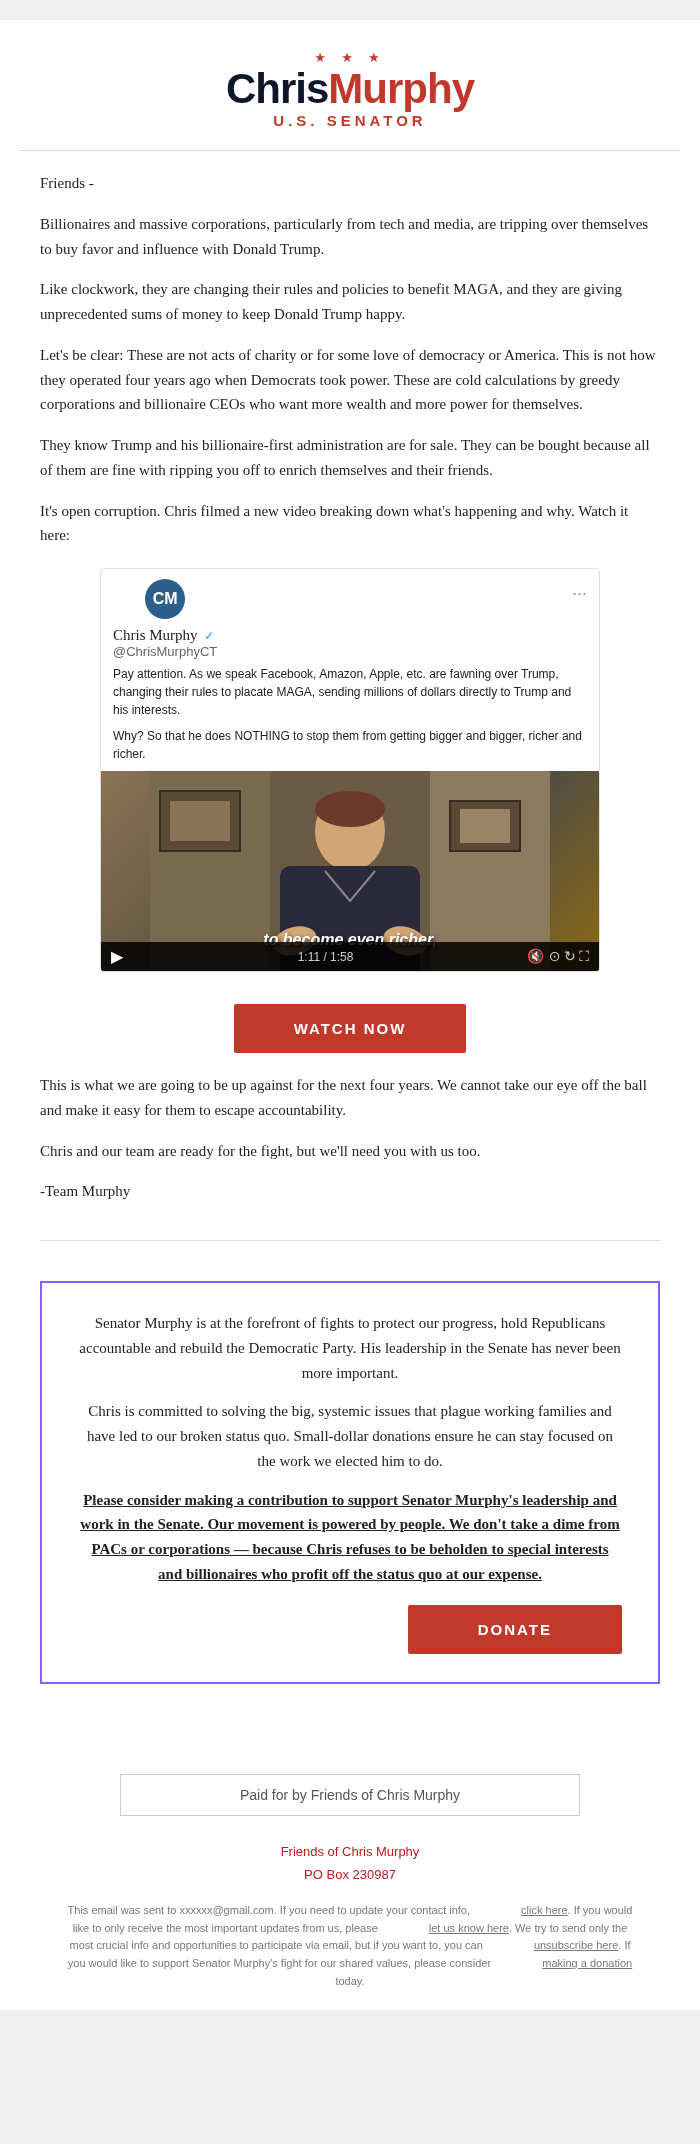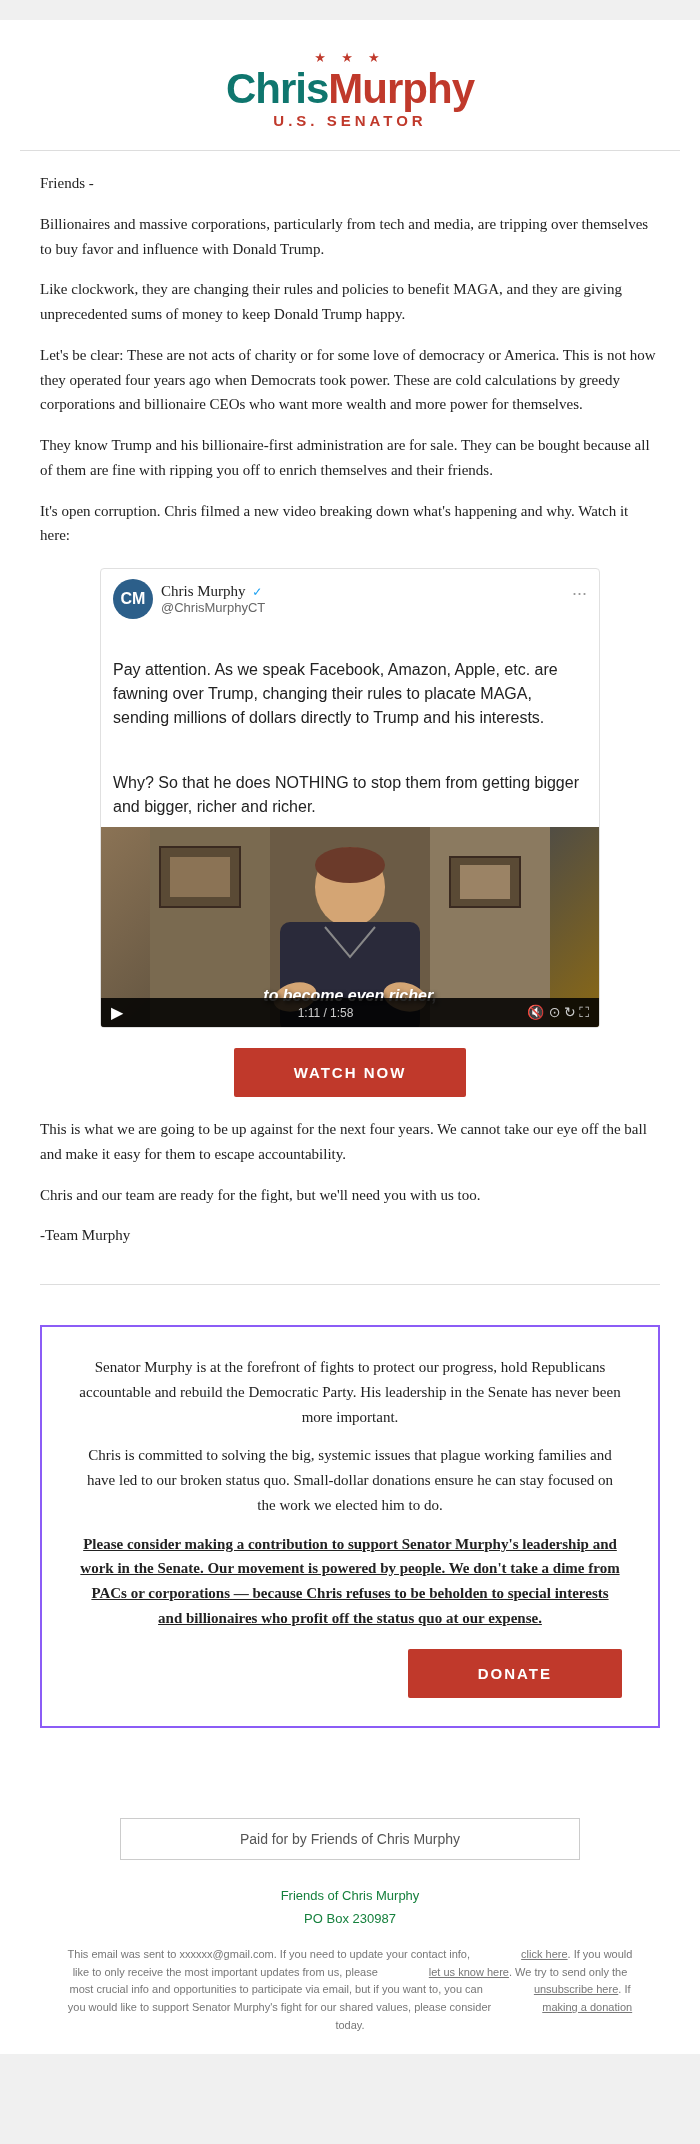--- a/index.html
+++ b/index.html
@@ -34,21 +34,21 @@
     }
     .logo-name {
       font-size: 42px;
       font-weight: 900;
       color: #1a2a4a;
       font-family: 'Arial Black', Arial, sans-serif;
       line-height: 1;
       letter-spacing: -1px;
     }
     .logo-name span {
-      color: #0f766e;
+      color: #0f172a;
     }
     .logo-title {
       font-size: 15px;
       font-weight: 700;
       color: #c0392b;
       letter-spacing: 4px;
       font-family: Arial, sans-serif;
       margin-top: 2px;
     }
     .divider {
@@ -74,20 +74,21 @@
     .tweet-header {
       display: flex;
       justify-content: space-between;
       align-items: flex-start;
       padding: 10px 12px 6px;
     }
     .tweet-user {
       display: flex;
       align-items: center;
       gap: 8px;
+      flex-direction: column;
     }
     .tweet-avatar {
       width: 40px;
       height: 40px;
       border-radius: 50%;
       background: #2c5f8a;
       display: flex;
       align-items: center;
       justify-content: center;
       color: white;
@@ -110,25 +111,24 @@
       color: #666;
       font-family: Arial, sans-serif;
     }
     .tweet-dots {
       color: #999;
       font-size: 18px;
       font-family: Arial;
     }
     .tweet-text {
       padding: 0 12px 8px;
-      font-size: 16px;
+      font-size: 12px;
       font-family: Arial, sans-serif;
       line-height: 1.5;
       color: #222;
-      margin-top: 33px;
     }
     .tweet-video-thumb {
       margin: 0;
       background: #1a1a1a;
       position: relative;
       height: 200px;
       display: flex;
       align-items: center;
       justify-content: center;
       overflow: hidden;
@@ -179,20 +179,21 @@
       background: #c0392b;
       color: white;
       font-family: Arial, sans-serif;
       font-weight: 700;
       font-size: 15px;
       letter-spacing: 2px;
       padding: 16px 60px;
       border-radius: 2px;
       text-decoration: none;
       cursor: pointer;
+      margin-top: 12px;
     }
     .divider-full {
       border: none;
       border-top: 1px solid #ddd;
       margin: 20px 0;
     }
     .donation-box {
       border: 2px solid #8b5cf6;
       margin: 20px 40px;
       padding: 28px 36px;
@@ -235,21 +236,21 @@
       text-align: center;
       padding: 12px 20px;
       margin: 0 80px 24px;
       font-size: 14px;
       color: #555;
       font-family: Arial, sans-serif;
     }
     .footer-address {
       text-align: center;
       font-size: 13px;
-      color: #15803d;
+      color: #b91c1c;
       font-family: Arial, sans-serif;
       line-height: 1.8;
       margin-bottom: 16px;
     }
     .footer-legal {
       text-align: center;
       font-size: 11px;
       color: #777;
       font-family: Arial, sans-serif;
       line-height: 1.6;

